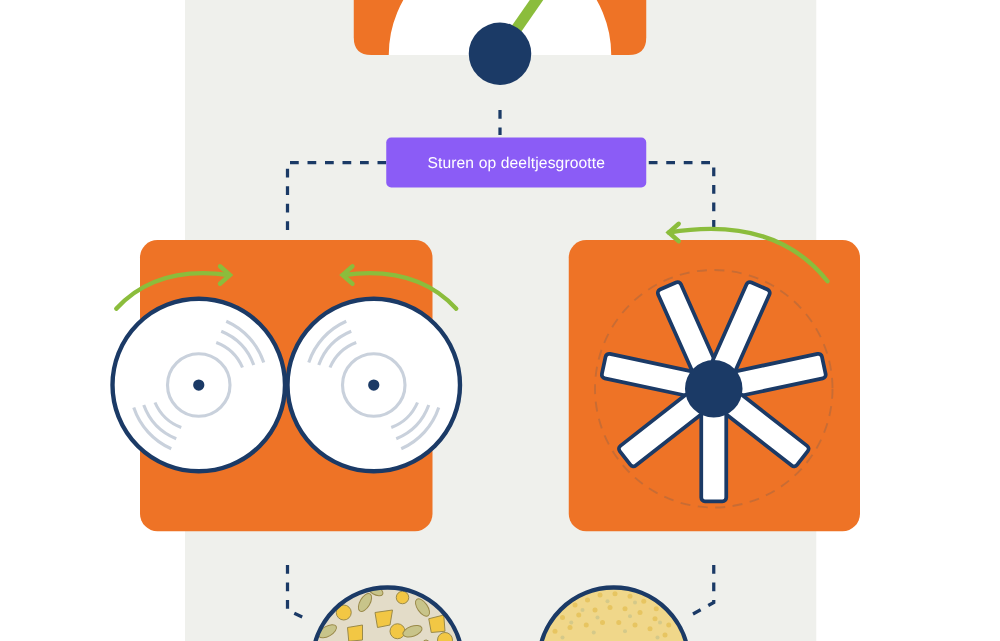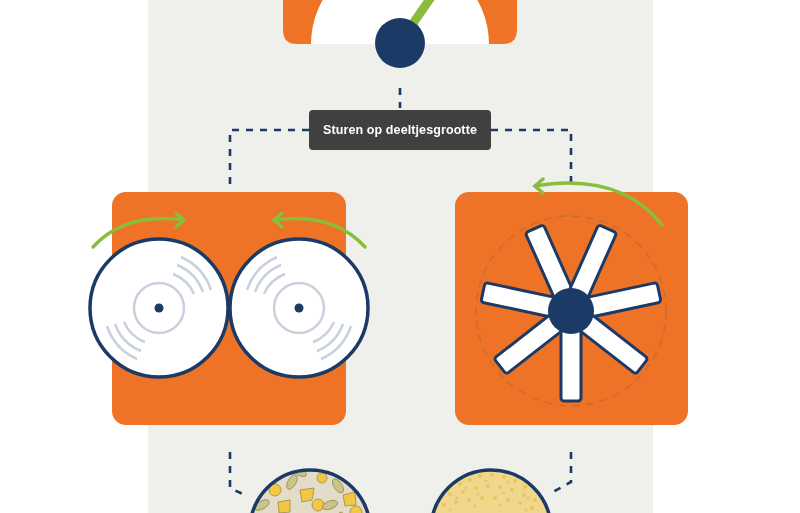--- a/index.html
+++ b/index.html
@@ -7,23 +7,23 @@
     width: 800px; height: 513px; overflow: hidden; position: relative;
     background: #ffffff;
     font-family: "Liberation Sans", sans-serif;
   }
   .panel {
     position: absolute; left: 148px; top: 0; width: 505px; height: 513px;
     background: #eff0ec;
   }
   .layer { position: absolute; left: 0; top: 0; width: 800px; height: 513px; }
   .label-box {
-    position: absolute; left: 309px; top: 110px; width: 182px; height: 40px;
-    background: #404040; border-radius: 4px;
-    color: #ffffff; font-weight: bold; font-size: 12.5px;
+    position: absolute; left: 309px; top: 110px; width: 208px; height: 40px;
+    background: #8b5cf6; border-radius: 4px;
+    color: #ffffff; font-weight: normal; font-size: 12.5px;
     display: flex; align-items: center; justify-content: center;
     letter-spacing: 0.1px;
   }
 </style>
 </head>
 <body>
 
 <div class="panel"></div>
 
 <svg class="layer" viewBox="0 0 800 513">

